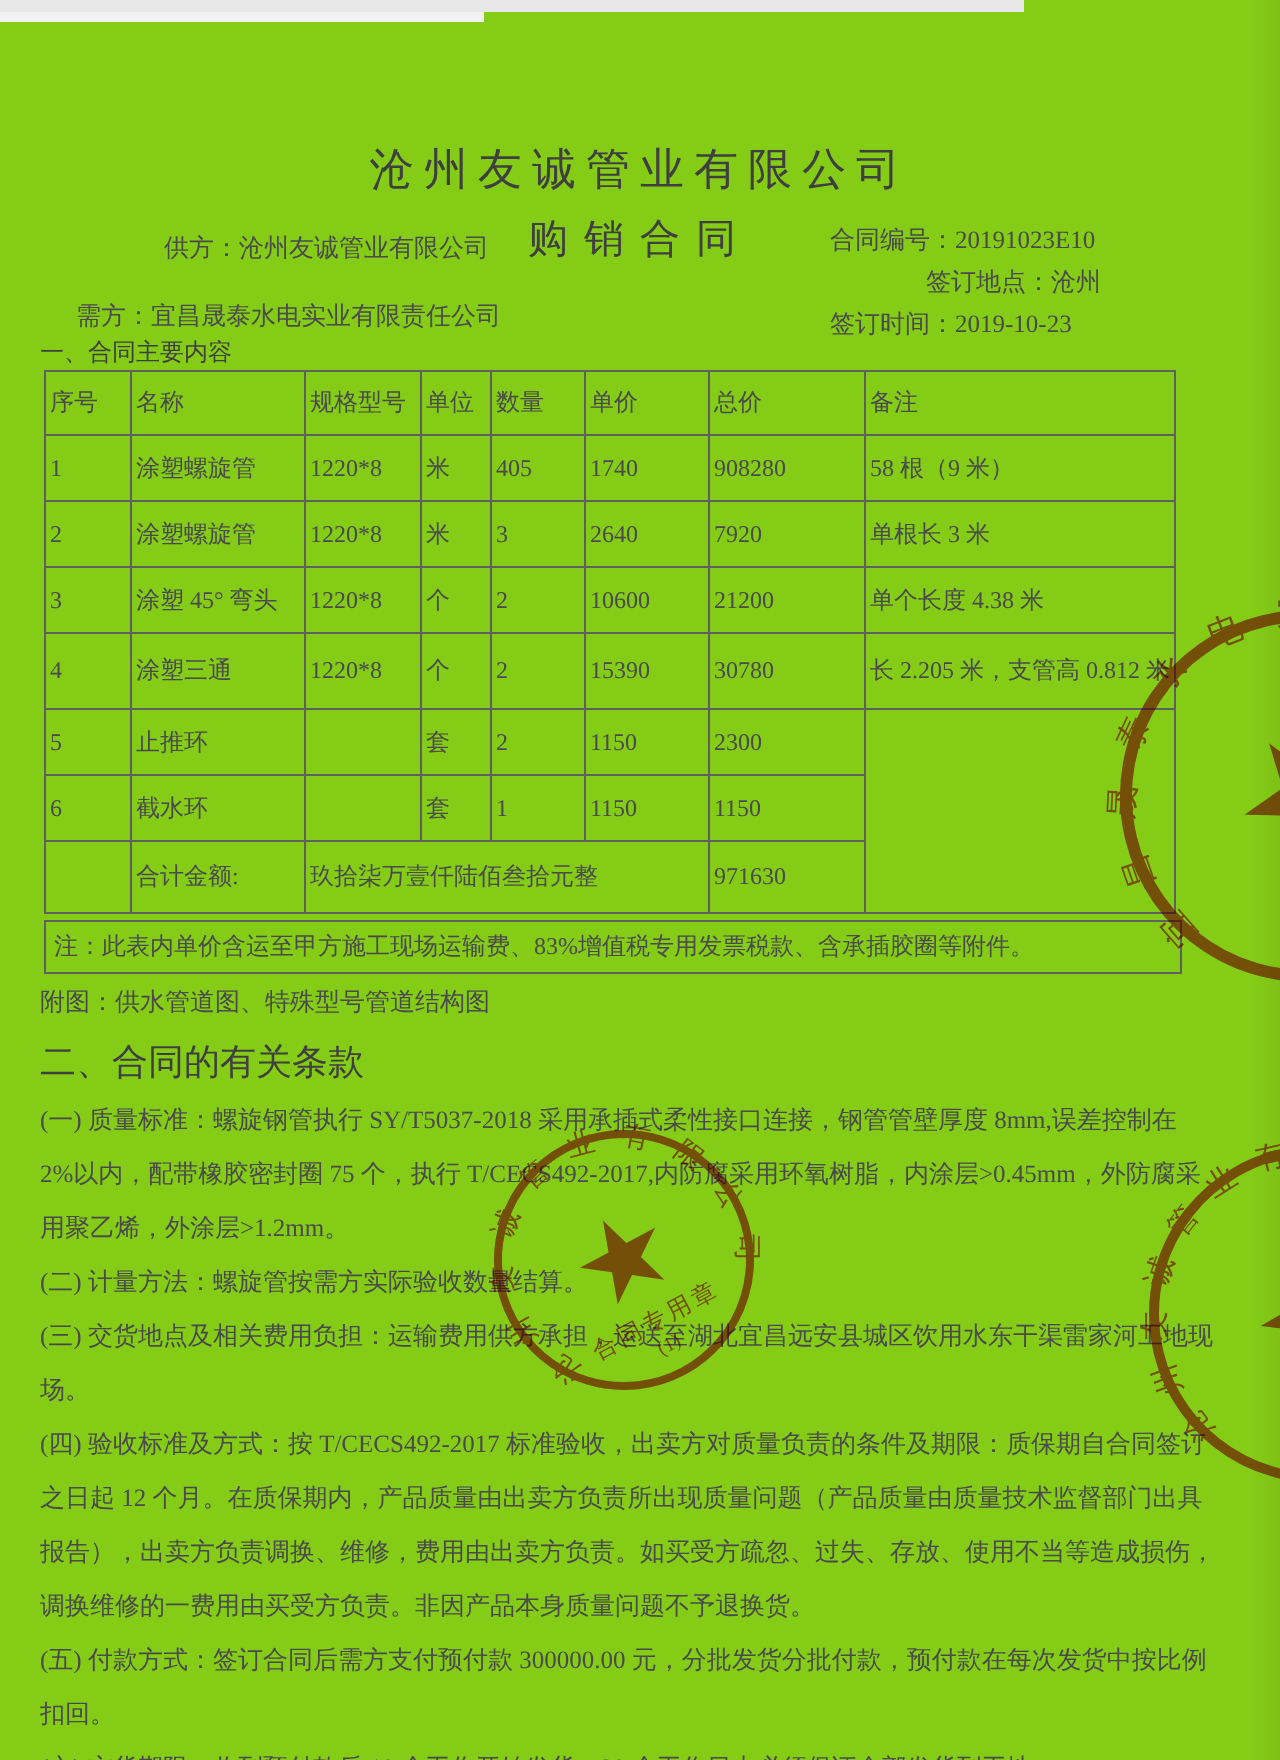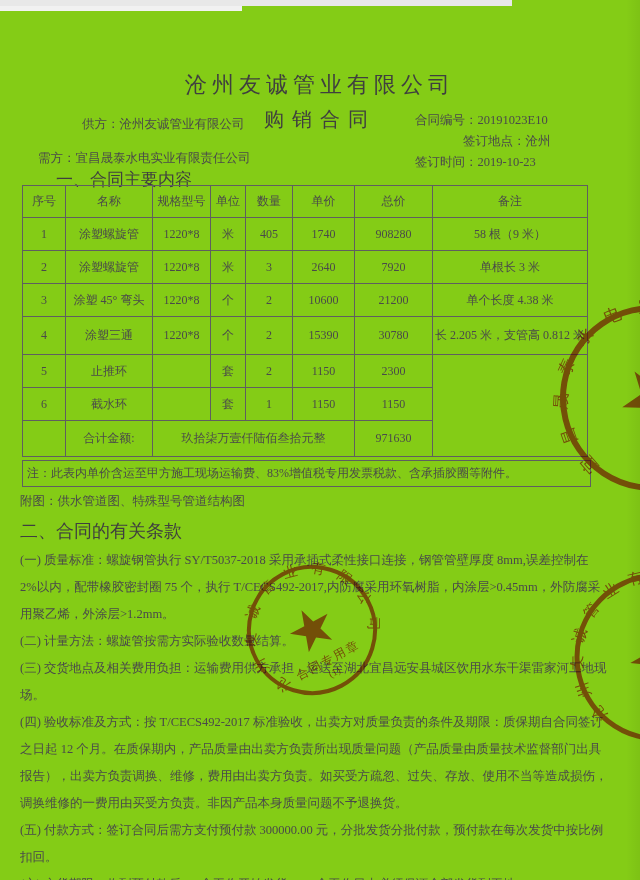--- a/index.html
+++ b/index.html
@@ -19,26 +19,26 @@
   .doc-subtitle { position:absolute; left:0; top:106px; width:100%; text-align:center;
                   font-size:20px; letter-spacing:8px; color:#3f3f3f; }
 
   .meta { position:absolute; font-size:12.5px; color:#4a4a4a; white-space:nowrap; }
   .m-supplier { left:38px;  top:116px;margin-left:44px; }
   .m-buyer    { left:38px;  top:150px; }
   .m-cno      { left:415px; top:112px; }
   .m-place    { left:415px; top:133px;margin-left:48px; }
   .m-date     { left:415px; top:154px; }
 
-  .sec1-heading { position:absolute; left:20px; top:168px; font-size:17px; color:#3f3f3f;margin-left:36px; }
+  .sec1-heading { position:absolute; left:20px; top:168px; font-size:12px; color:#3f3f3f; }
 
   table.items {
     position:absolute; left:22px; top:185px; width:565px;
     border-collapse:collapse; table-layout:fixed;
-    font-size:12px; color:#4a4a4a; text-align:center;
+    font-size:12px; color:#4a4a4a; text-align:left;
   }
   table.items td, table.items th {
     border:1px solid #5f5f5f; font-weight:normal; padding:0 2px;
     overflow:hidden;
   }
   tr.hrow  td { height:31px; }
   tr.drow  td { height:32px; }
   tr.drow4 td { height:37px; line-height:1.45; }
   tr.trow  td { height:35px; }
 

